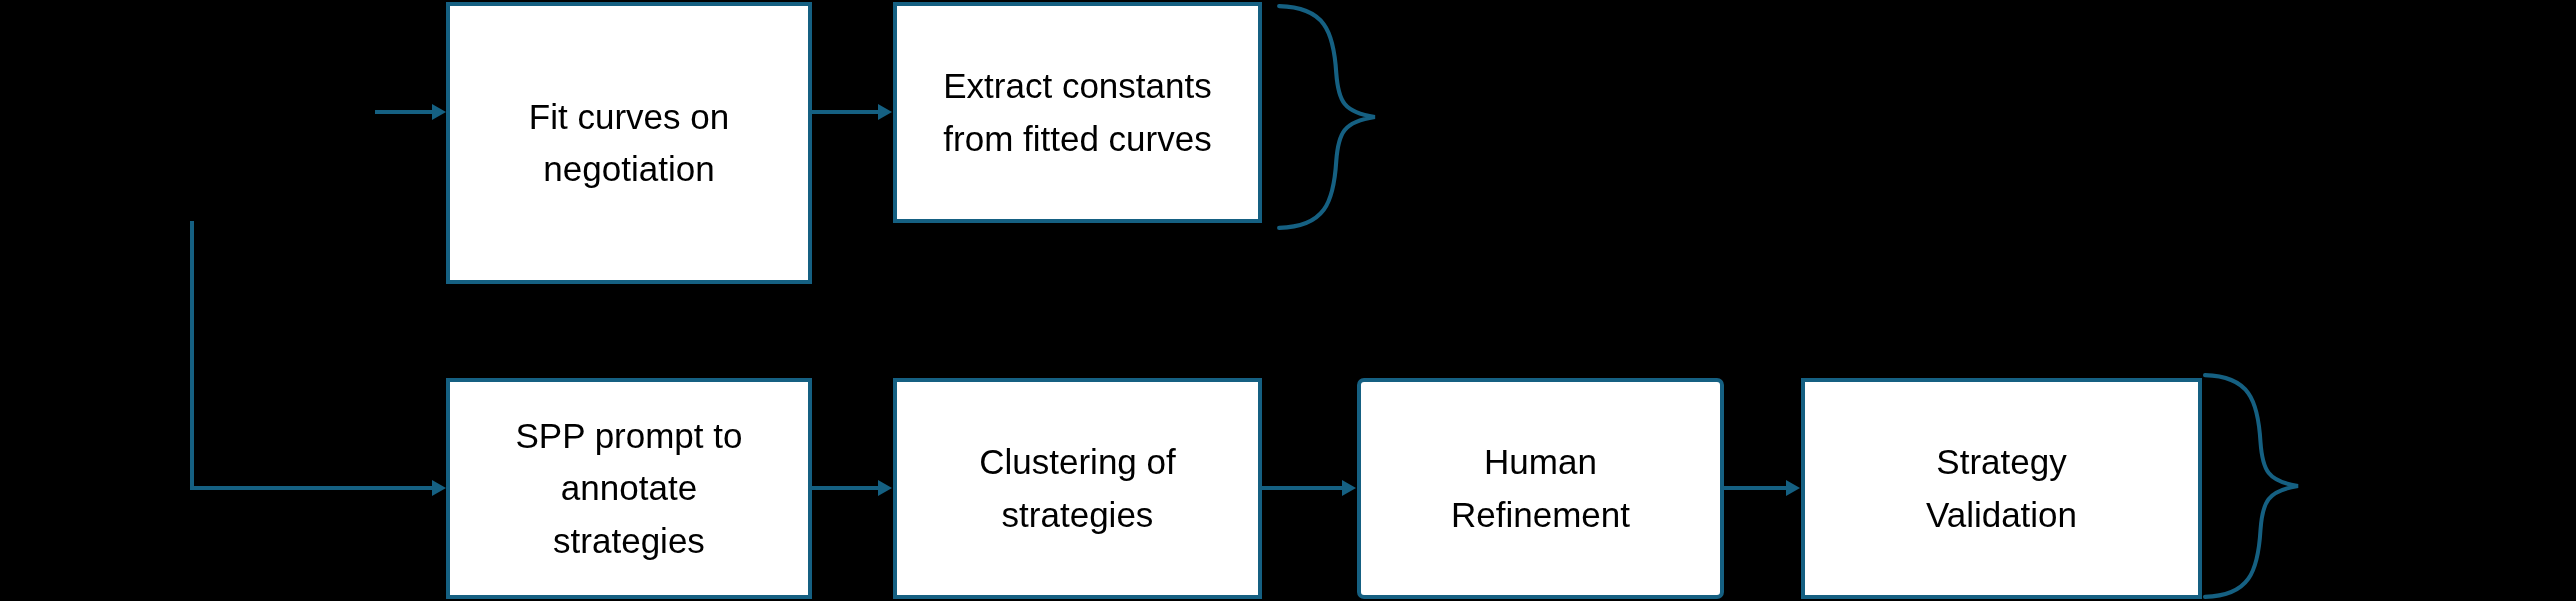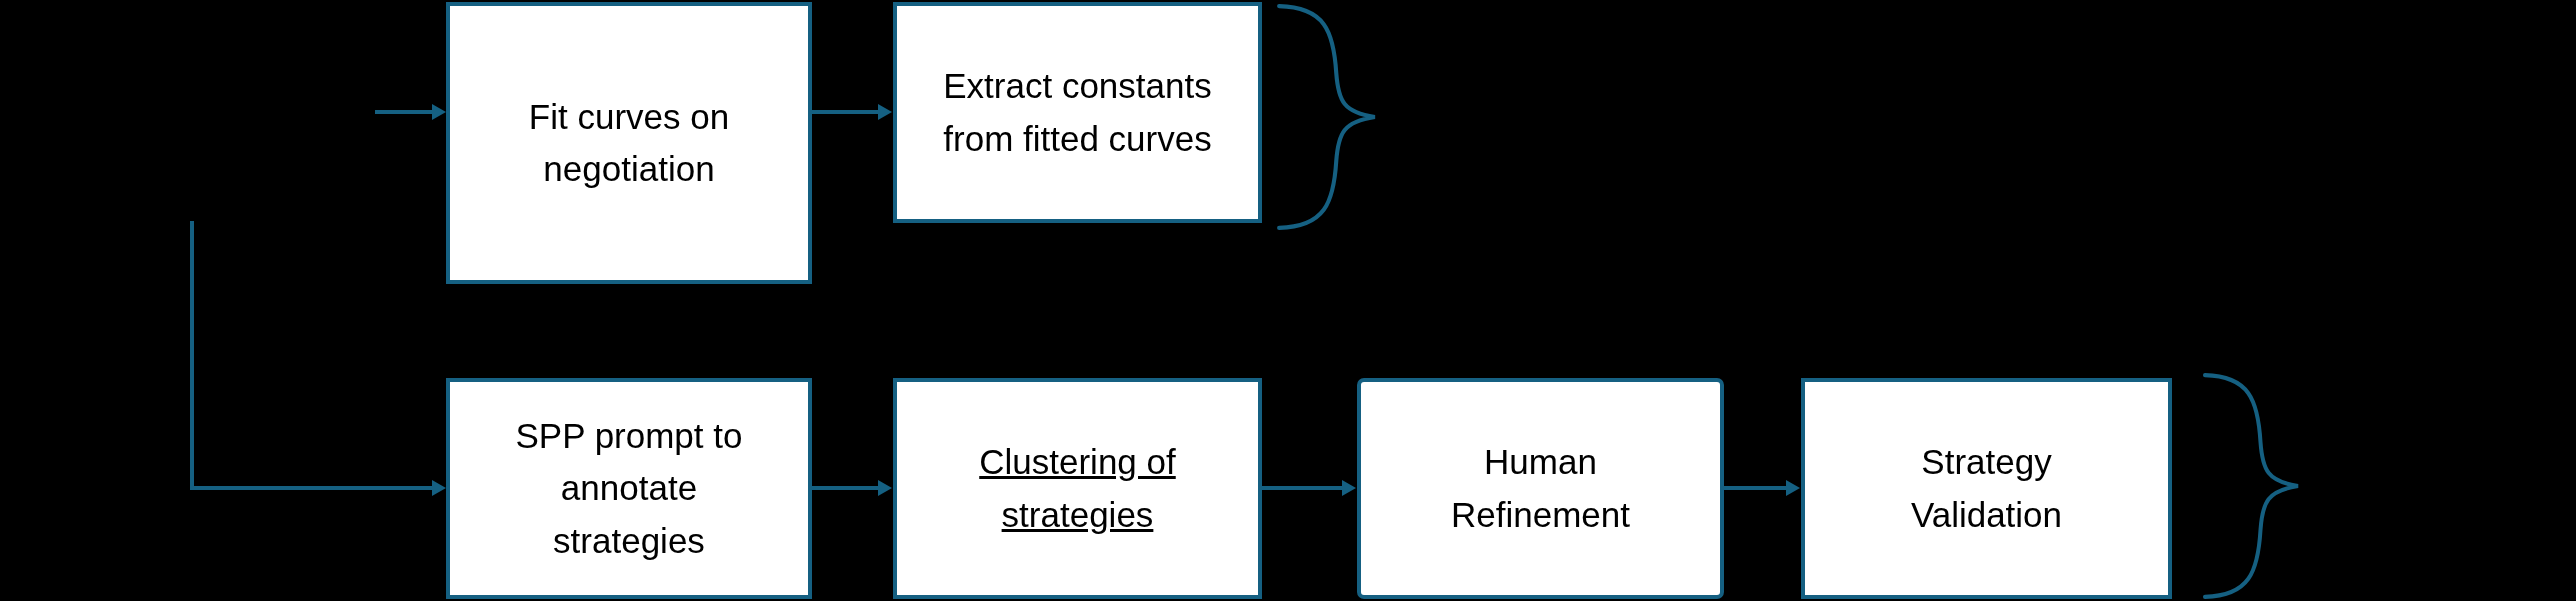--- a/index.html
+++ b/index.html
@@ -69,31 +69,31 @@
     <span class="label">Extract constants
 from fitted curves</span>
   </div>
 
   <div class="box" style="left:446px;top:378px;width:366px;height:221px;justify-content:center;">
     <span class="label">SPP prompt to
 annotate
 strategies</span>
   </div>
 
-  <div class="box" style="left:893px;top:378px;width:369px;height:221px;text-decoration:underline;">
+  <div class="box" style="left:893px;top:378px;width:369px;height:221px;">
     <span class="label">Clustering of
 strategies</span>
   </div>
 
   <div class="box" style="left:1357px;top:378px;width:367px;height:221px;border-radius:7px;">
     <span class="label">Human
 Refinement</span>
   </div>
 
-  <div class="box" style="left:1801px;top:378px;width:371px;height:221px;">
+  <div class="box" style="left:1801px;top:378px;width:401px;height:221px;">
     <span class="label">Strategy
 Validation</span>
   </div>
 
   <div class="hline" style="left:375px;top:110px;width:58px;height:4.1px;"></div>
   <div class="arrowhead" style="left:432px;top:104px;"></div>
 
   <div class="hline" style="left:811px;top:110px;width:69px;height:4.1px;"></div>
   <div class="arrowhead" style="left:878px;top:104px;"></div>
 

